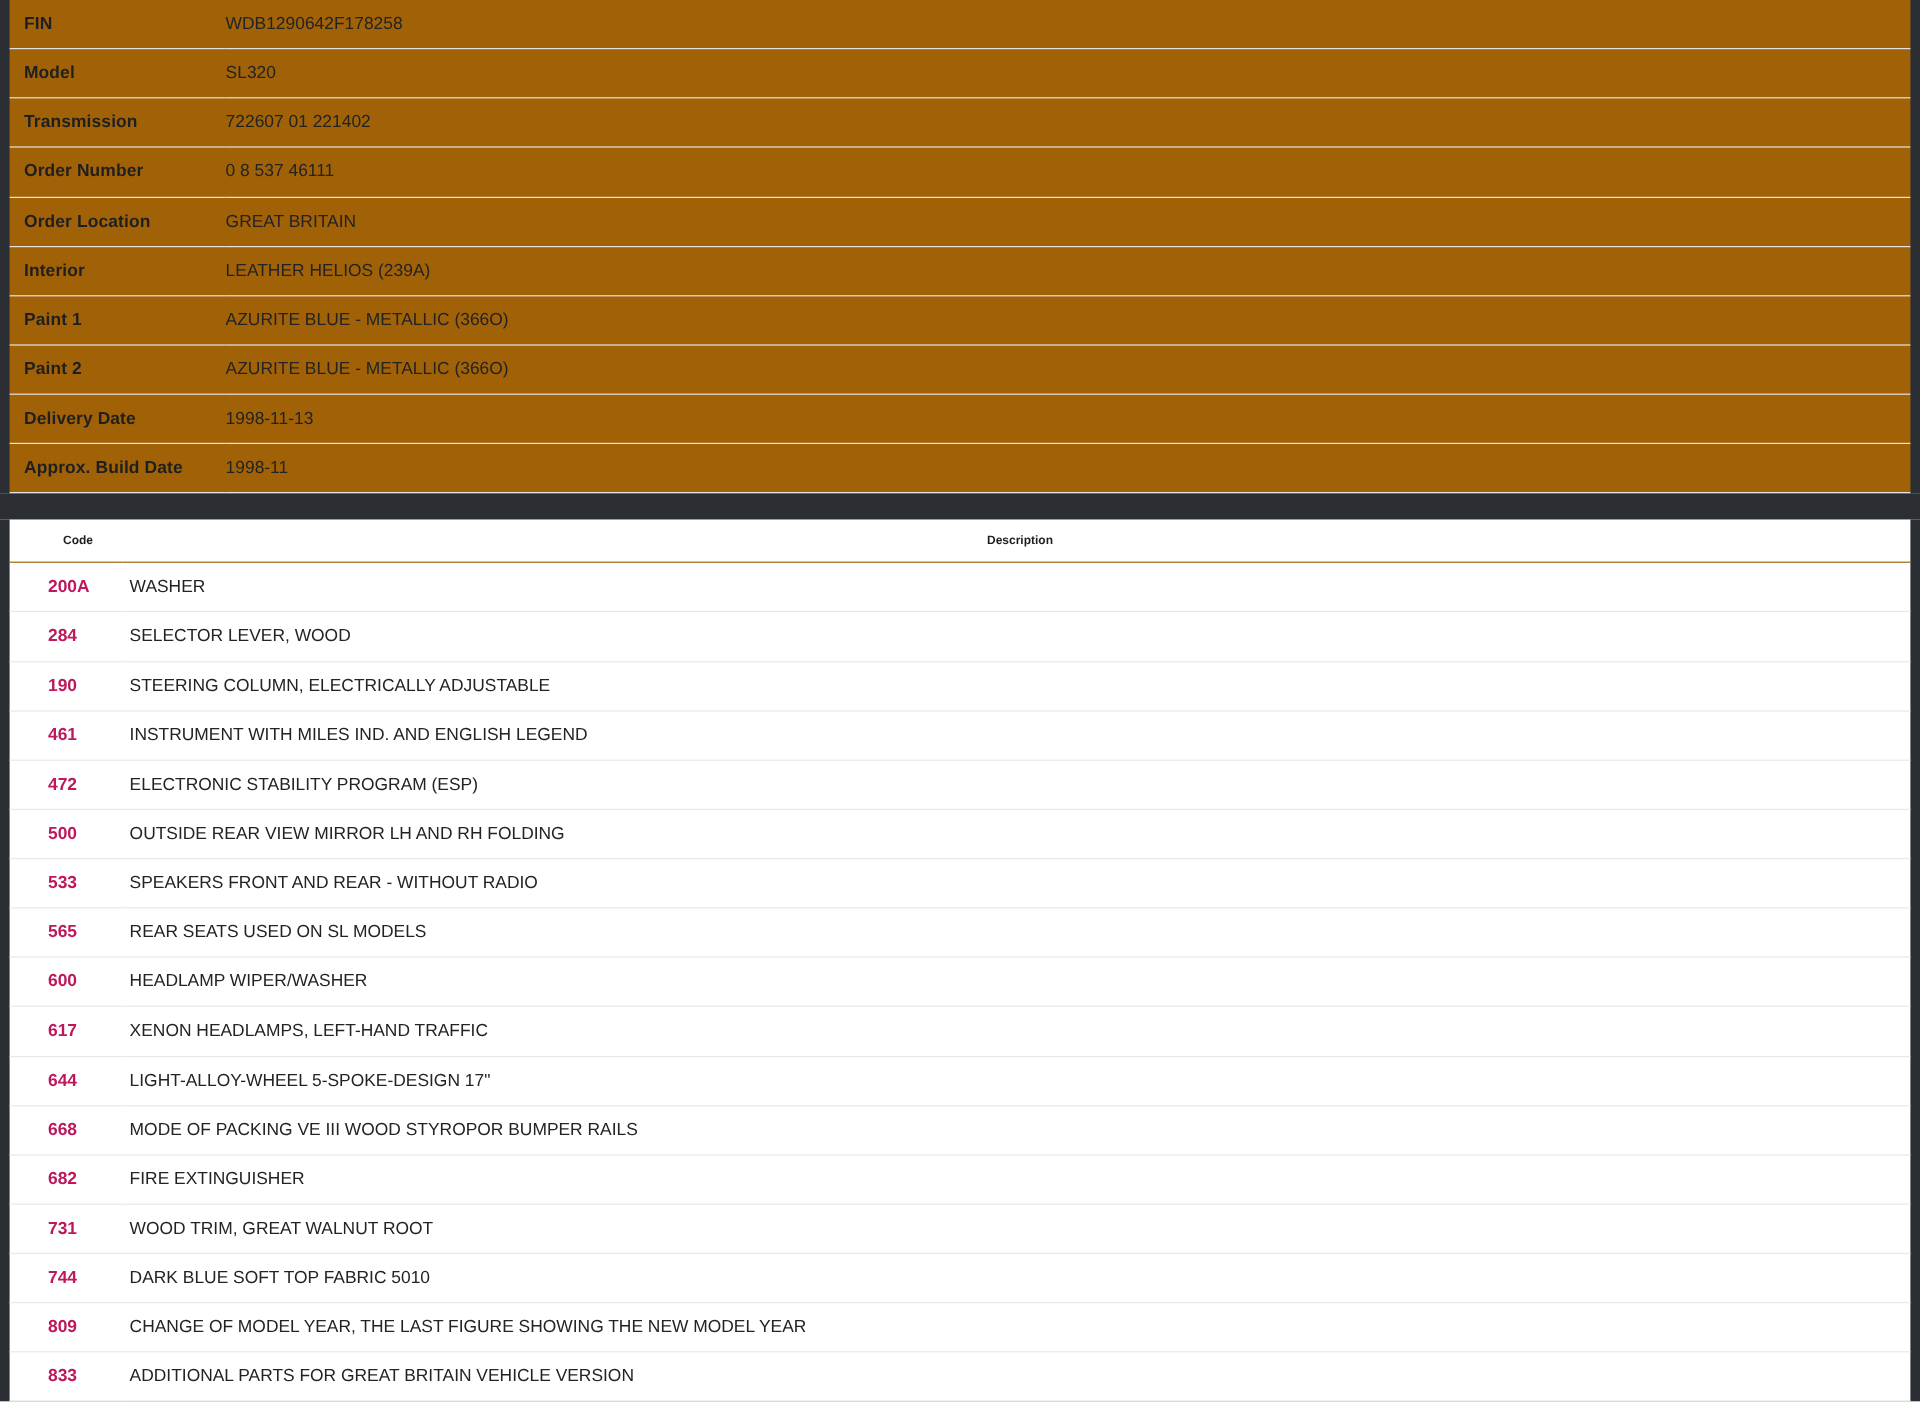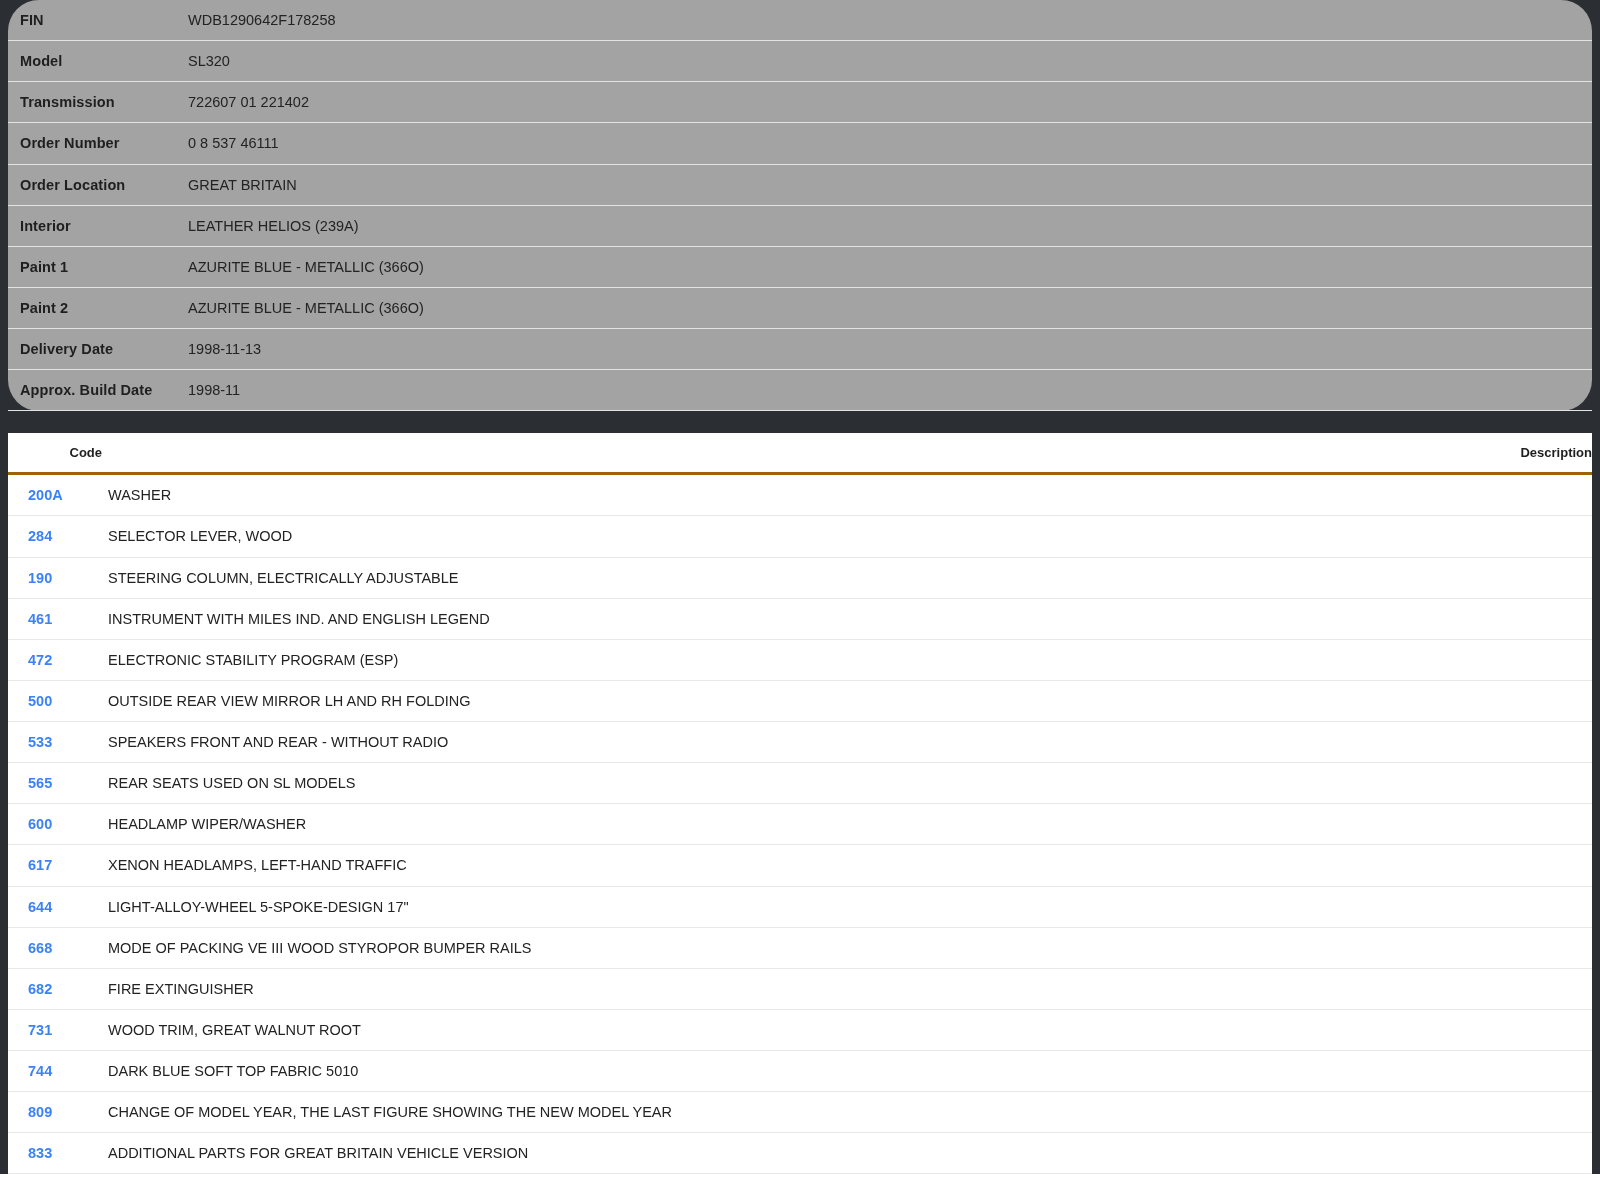--- a/index.html
+++ b/index.html
@@ -25,23 +25,22 @@
     width: 1600px;
     background: #2b2f33;
     padding: 0 8px;
     box-sizing: border-box;
   }
 
   
   .spec-table {
     width: 100%;
     border-collapse: collapse;
-    background: #a3a3a3;
+    background: #a16207;
     table-layout: fixed;
-    border-radius: 31px;
   }
   .spec-table tr {
     border-bottom: 1px solid #e3e3e3;
   }
   .spec-table td {
     padding: 11px 0 11px 0;
     font-size: 14.5px;
     vertical-align: middle;
     line-height: 1.25;
   }
@@ -65,26 +64,26 @@
   }
 
   
   .codes-table {
     width: 100%;
     border-collapse: collapse;
     background: #ffffff;
     table-layout: fixed;
   }
   .codes-table thead th {
-    text-align: right;
-    font-size: 13px;
+    text-align: center;
+    font-size: 10px;
     font-weight: bold;
     color: #1f1f1f;
     padding: 12px 0 12px 0;
-    border-bottom: 3px solid #a16207;
+    border-bottom: 1px solid #a16207;
   }
   .codes-table th.col-code,
   .codes-table td.col-code {
     width: 74px;
     padding-left: 20px;
   }
   .codes-table th.col-desc,
   .codes-table td.col-desc {
     padding-left: 6px;
   }
@@ -92,22 +91,22 @@
     border-bottom: 1px solid #e8e8e8;
   }
   .codes-table tbody td {
     padding: 11px 0 11px 0;
     font-size: 14.5px;
     vertical-align: middle;
     line-height: 1.25;
   }
   .codes-table tbody td.col-code {
     font-weight: bold;
-    color: #3b82f6;
-    padding-left: 20px;
+    color: #be185d;
+    padding-left: 32px;
   }
   .codes-table tbody td.col-desc {
     color: #232323;
     padding-left: 6px;
   }
 </style>
 </head>
 <body>
 
 <div class="page">

